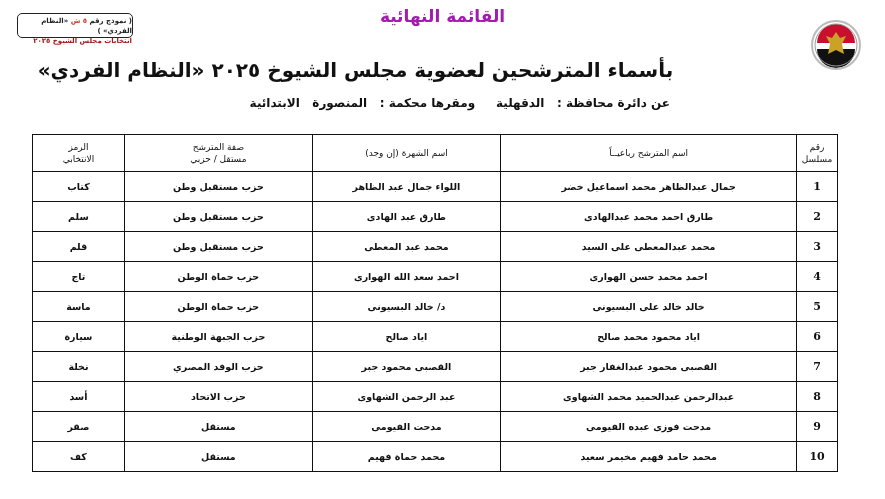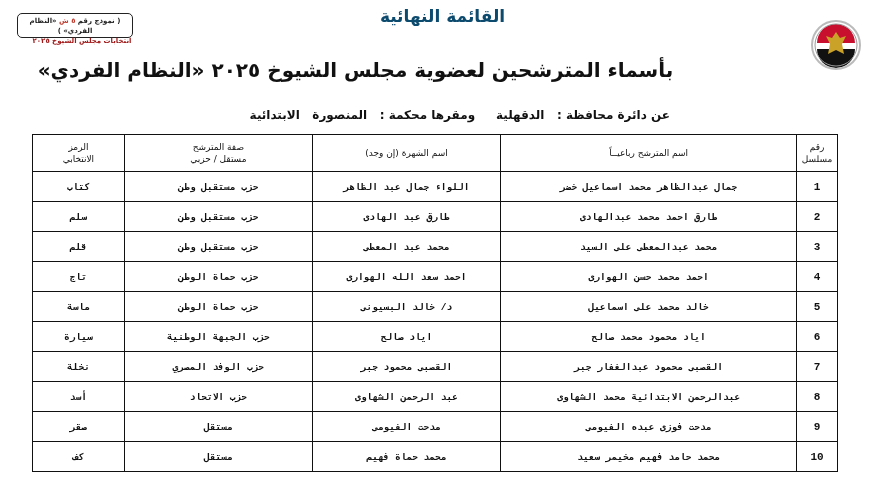--- a/index.html
+++ b/index.html
@@ -1,37 +1,37 @@
 <!DOCTYPE html>
 <html><head>
 <meta charset="utf-8">
 <style>
   html, body { margin:0; padding:0; background:#ffffff; }
   body { width:885px; height:499px; position:relative; overflow:hidden;
          font-family: "DejaVu Sans", sans-serif; color:#111; direction:rtl; }
   .form-box { position:absolute; left:17px; top:13px; width:116px; height:25px;
-              border:1.5px solid #222; border-radius:5px; text-align:center;
+              border:1.5px solid #222; border-radius:5px; text-align:right;
               font-size:7px; line-height:10px; padding-top:2px; box-sizing:border-box; }
   .form-box .l1 { color:#222; font-weight:bold; }
   .form-box .l1 .red { color:#c0392b; }
   .form-box .l2 { color:#a01818; font-weight:bold;margin-left:14px; }
   .final-title { position:absolute; left:0; width:885px; top:6px; text-align:center;
-                 font-size:17px; font-weight:bold; color:#0c4a6e; direction:rtl; }
+                 font-size:17px; font-weight:bold; color:#a21caf; direction:rtl; }
   .logo { position:absolute; left:811px; top:20px; width:50px; height:50px; border-radius:50%;
           border:2px solid #bbb; box-sizing:border-box; overflow:hidden; background:#fff; }
   .main-title { position:absolute; left:0; width:711px; top:58px; text-align:center;
                 font-size:20px; font-weight:bold; color:#111; }
-  .district { position:absolute; right:215px; top:108px; font-size:12px; font-weight:bold;
+  .district { position:absolute; right:215px; top:96px; font-size:12px; font-weight:bold;
               white-space:pre; }
   table.cand { position:absolute; left:32px; top:134px; width:806px; border-collapse:collapse;
                font-size:9.5px; font-weight:bold; }
   table.cand td, table.cand th { border:1.5px solid #111; text-align:center; vertical-align:middle;
                                  padding:0; }
   table.cand th { height:36px; font-size:9px; font-weight:normal; line-height:12px; }
-  table.cand td { height:29px;font-family:Liberation Mono, monospace; }
+  table.cand td { height:29px; }
   .c-num { width:40px; font-family:"DejaVu Serif", serif; font-size:11px; }
   .c-name { width:300px;margin-left:39px; }
   .c-fame { width:190px; }
   .c-type { width:190px;margin-top:36px; }
   .c-sym { width:92px; }
 </style>
 </head>
 <body>
 
 <div class="form-box">
@@ -103,42 +103,42 @@
     </tr>
     <tr>
       <td class="c-num">4</td>
       <td class="c-name">احمد محمد حسن الهوارى</td>
       <td class="c-fame">احمد سعد الله الهوارى</td>
       <td class="c-type">حزب حماة الوطن</td>
       <td class="c-sym">تاج</td>
     </tr>
     <tr>
       <td class="c-num">5</td>
-      <td class="c-name">خالد محمد على اسماعيل</td>
+      <td class="c-name">خالد خالد على البسيونى</td>
       <td class="c-fame">د/ خالد البسيونى</td>
       <td class="c-type">حزب حماة الوطن</td>
       <td class="c-sym">ماسة</td>
     </tr>
     <tr>
       <td class="c-num">6</td>
       <td class="c-name">اياد محمود محمد صالح</td>
       <td class="c-fame">اياد صالح</td>
       <td class="c-type">حزب الجبهة الوطنية</td>
       <td class="c-sym">سيارة</td>
     </tr>
     <tr>
       <td class="c-num">7</td>
       <td class="c-name">القصبى محمود عبدالغفار جبر</td>
       <td class="c-fame">القصبى محمود جبر</td>
       <td class="c-type">حزب الوفد المصري</td>
       <td class="c-sym">نخلة</td>
     </tr>
     <tr>
       <td class="c-num">8</td>
-      <td class="c-name">عبدالرحمن الابتدائية محمد الشهاوى</td>
+      <td class="c-name">عبدالرحمن عبدالحميد محمد الشهاوى</td>
       <td class="c-fame">عبد الرحمن الشهاوى</td>
       <td class="c-type">حزب الاتحاد</td>
       <td class="c-sym">أسد</td>
     </tr>
     <tr>
       <td class="c-num">9</td>
       <td class="c-name">مدحت فوزى عبده الفيومى</td>
       <td class="c-fame">مدحت الفيومى</td>
       <td class="c-type">مستقل</td>
       <td class="c-sym">صقر</td>

